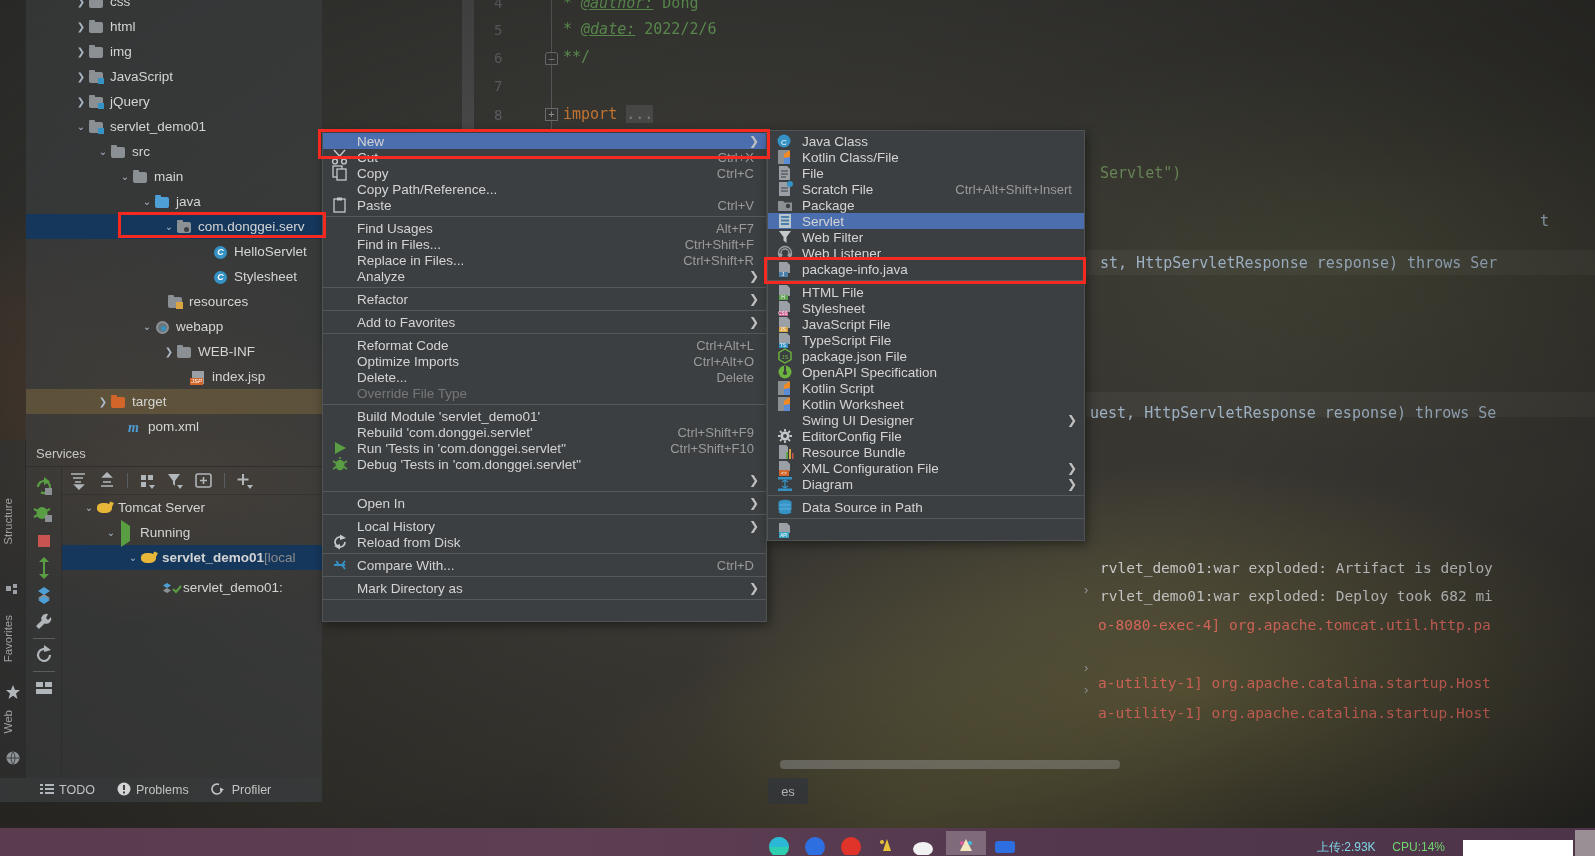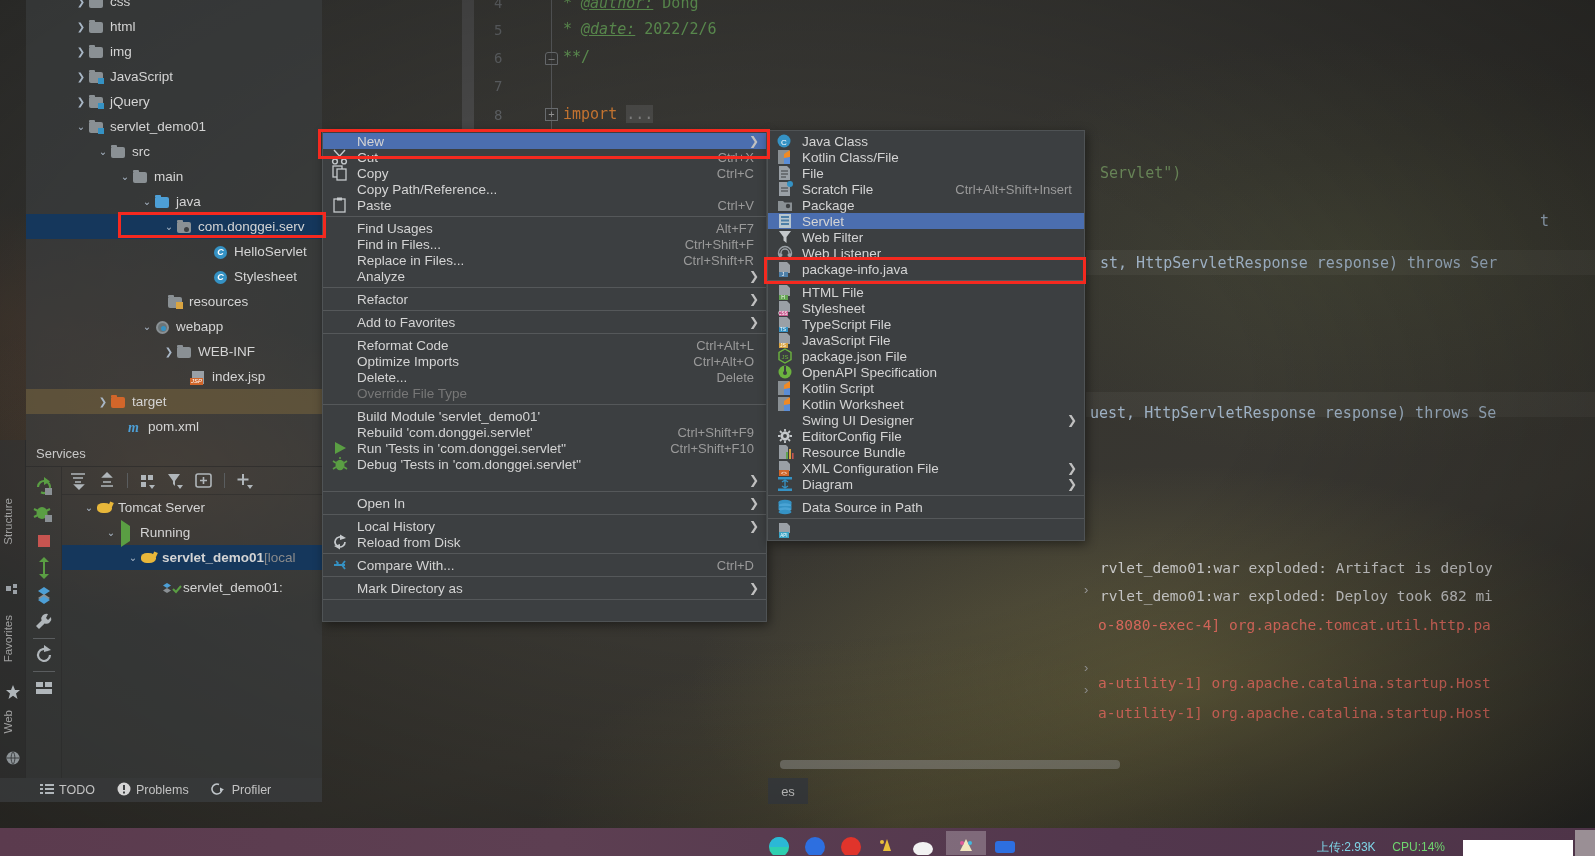--- a/index.html
+++ b/index.html
@@ -951,36 +951,36 @@
             <text x="7" y="15.2" font-size="4.5" fill="#fff" text-anchor="middle" font-family="Liberation Sans">CSS</text>
           </svg>
       </span>
       <span class="mtext">Stylesheet</span>
     </div>
 
     <div class="mi">
       <span class="mic">
         <svg viewBox="0 0 18 16" width="18" height="16">
             <polygon points="3,1 11,1 14,4 14,12 3,12" fill="#9aa0a6"></polygon>
+            <rect x="3" y="11" width="9" height="5" fill="#d9a441"></rect>
+            <text x="7" y="15.2" font-size="5" fill="#fff" text-anchor="middle" font-family="Liberation Sans">JS</text>
+          </svg>
+      </span>
+      <span class="mtext">JavaScript File</span>
+    </div>
+
+    <div class="mi">
+      <span class="mic">
+        <svg viewBox="0 0 18 16" width="18" height="16">
+            <polygon points="3,1 11,1 14,4 14,12 3,12" fill="#9aa0a6"></polygon>
             <rect x="3" y="11" width="9" height="5" fill="#3592c4"></rect>
             <text x="7" y="15.2" font-size="5" fill="#fff" text-anchor="middle" font-family="Liberation Sans">TS</text>
           </svg>
       </span>
       <span class="mtext">TypeScript File</span>
-    </div>
-
-    <div class="mi">
-      <span class="mic">
-        <svg viewBox="0 0 18 16" width="18" height="16">
-            <polygon points="3,1 11,1 14,4 14,12 3,12" fill="#9aa0a6"></polygon>
-            <rect x="3" y="11" width="9" height="5" fill="#d9a441"></rect>
-            <text x="7" y="15.2" font-size="5" fill="#fff" text-anchor="middle" font-family="Liberation Sans">JS</text>
-          </svg>
-      </span>
-      <span class="mtext">JavaScript File</span>
     </div>
 
     <div class="mi">
       <span class="mic">
         <svg viewBox="0 0 18 16" width="18" height="16">
             <polygon points="9,1 15,4.5 15,11.5 9,15 3,11.5 3,4.5" fill="none" stroke="#6cb33f" stroke-width="1.4"></polygon>
             <text x="9" y="11" font-size="6" fill="#6cb33f" text-anchor="middle" font-family="Liberation Sans">JS</text>
           </svg>
       </span>
       <span class="mtext">package.json File</span>

